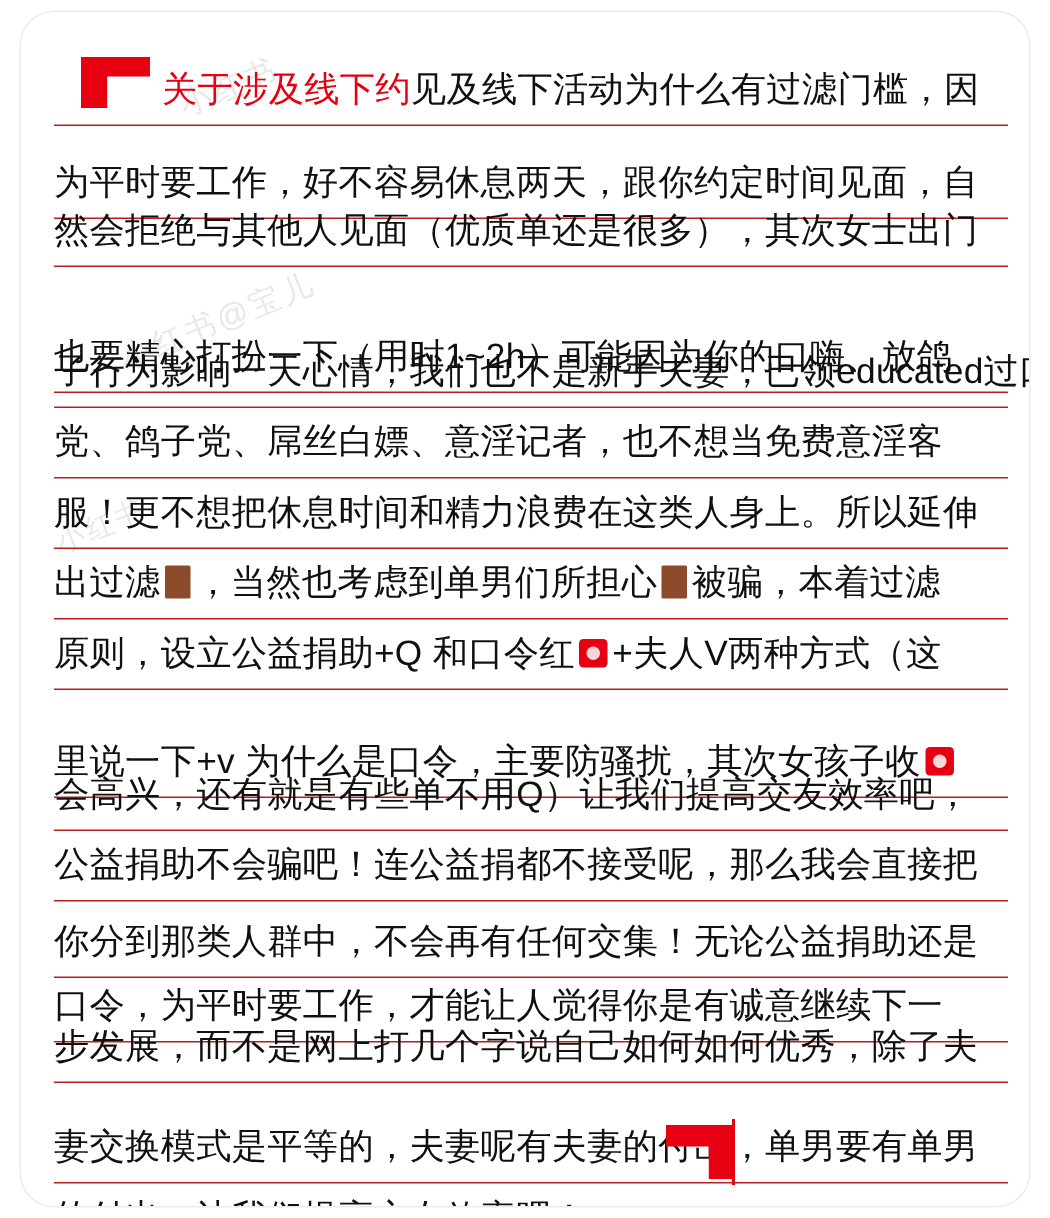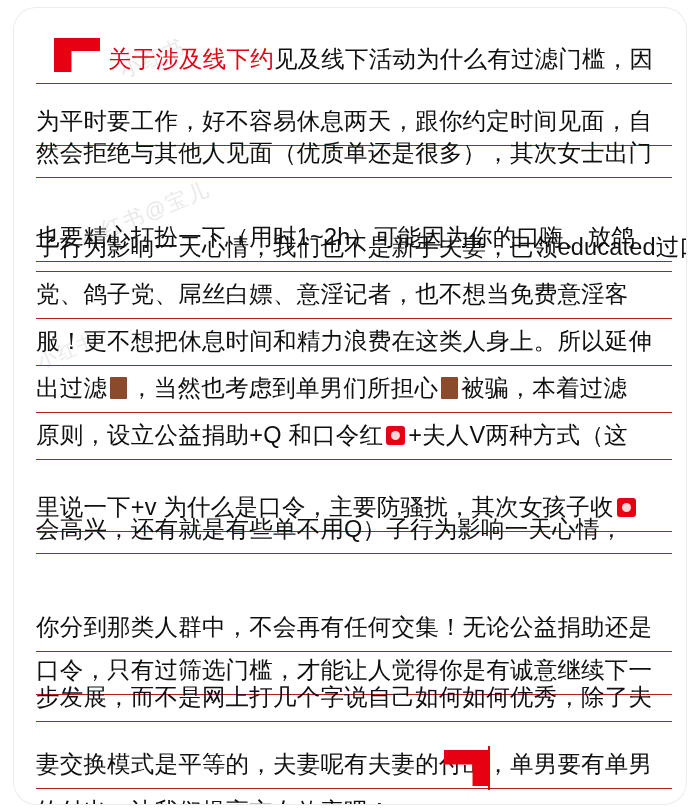--- a/index.html
+++ b/index.html
@@ -176,22 +176,23 @@
       </div>
 
       <div class="line" style="top:404px;">
         原则，设立公益捐助+Q 和口令红<span class="redbox"></span>+夫人V两种方式（这
       </div>
 
       <div class="line" style="top:476px;">
         里说一下+v 为什么是口令，主要防骚扰，其次女孩子收<span class="redbox"></span>
       </div>
 
-      <div class="line" style="top:498px;">会高兴，还有就是有些单不用Q）子行为影响一天心情，</div>
+      <div class="line" style="top:498px;">会高兴，还有就是有些单不用Q）让我们提高交友效率吧，</div>
+      <div class="line" style="top:545px;">公益捐助不会骗吧！连公益捐都不接受呢，那么我会直接把</div>
       <div class="line" style="top:596px;">你分到那类人群中，不会再有任何交集！无论公益捐助还是</div>
-      <div class="line" style="top:639px;">口令，只有过筛选门槛，才能让人觉得你是有诚意继续下一</div>
+      <div class="line" style="top:639px;">口令，为平时要工作，才能让人觉得你是有诚意继续下一</div>
       <div class="line" style="top:666px;">步发展，而不是网上打几个字说自己如何如何优秀，除了夫</div>
       <div class="line" style="top:733px;">妻交换模式是平等的，夫妻呢有夫妻的付出，单男要有单男</div>
       <div class="line noline" style="top:780px;">的付出，让我们提高交友效率吧！</div>
 
     </div>
   </div>
 </div>
 
 </body></html>

